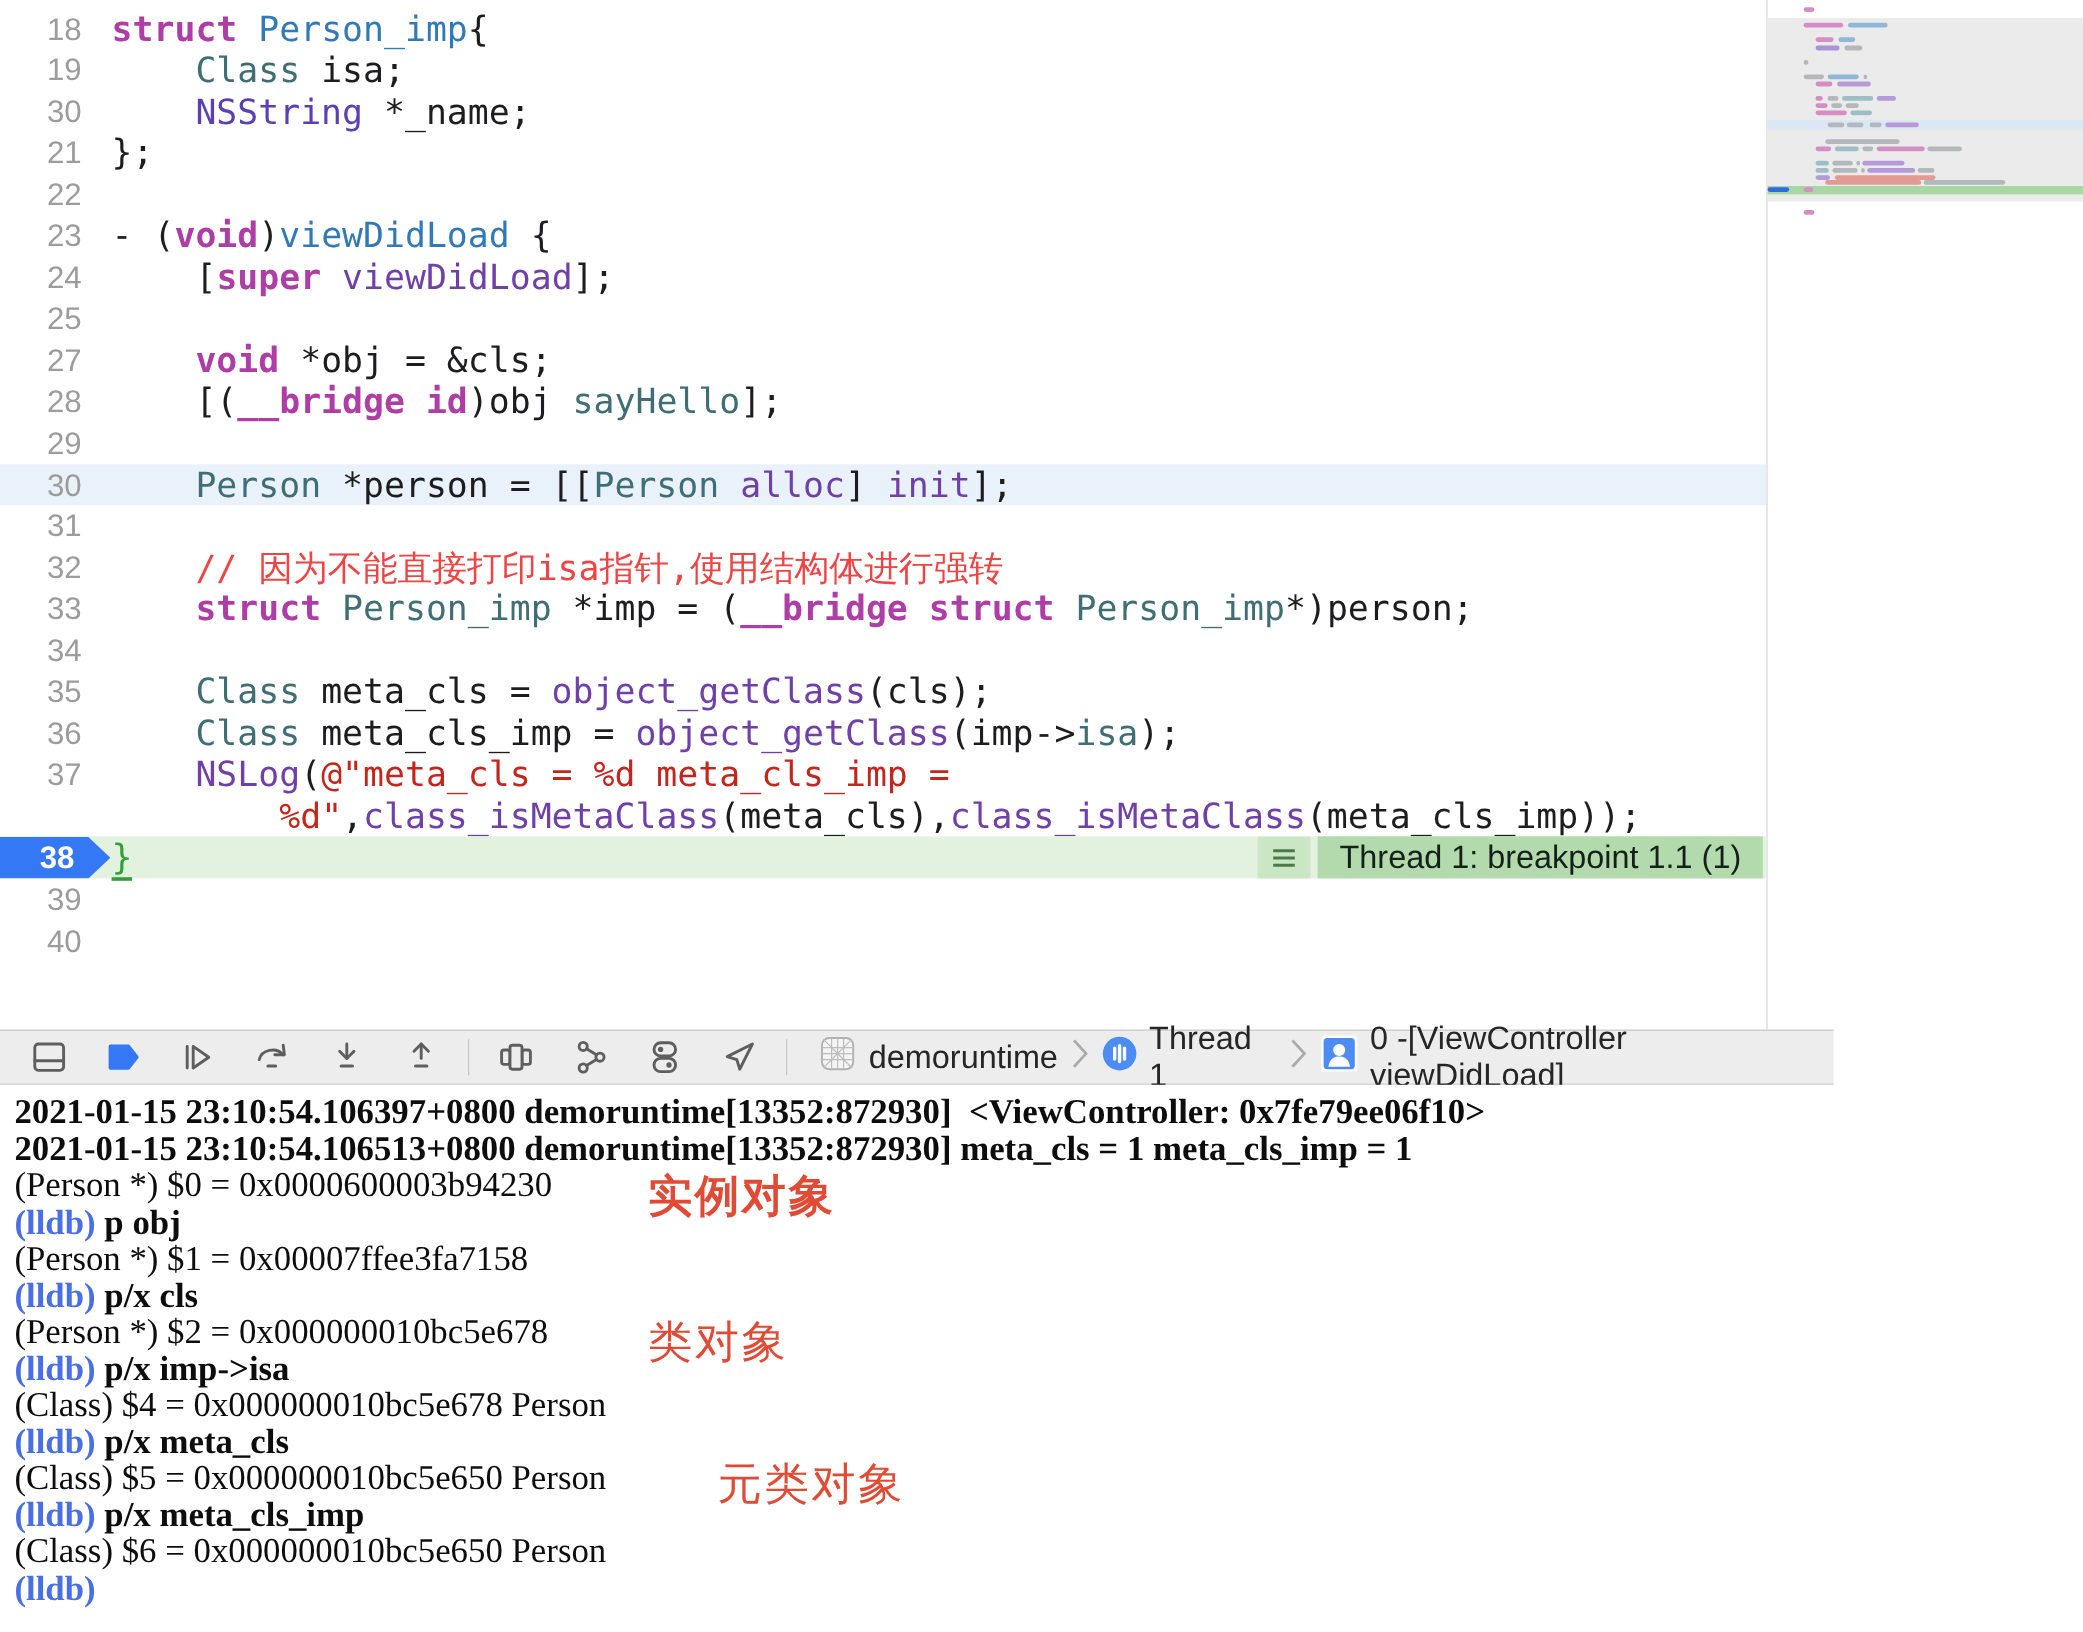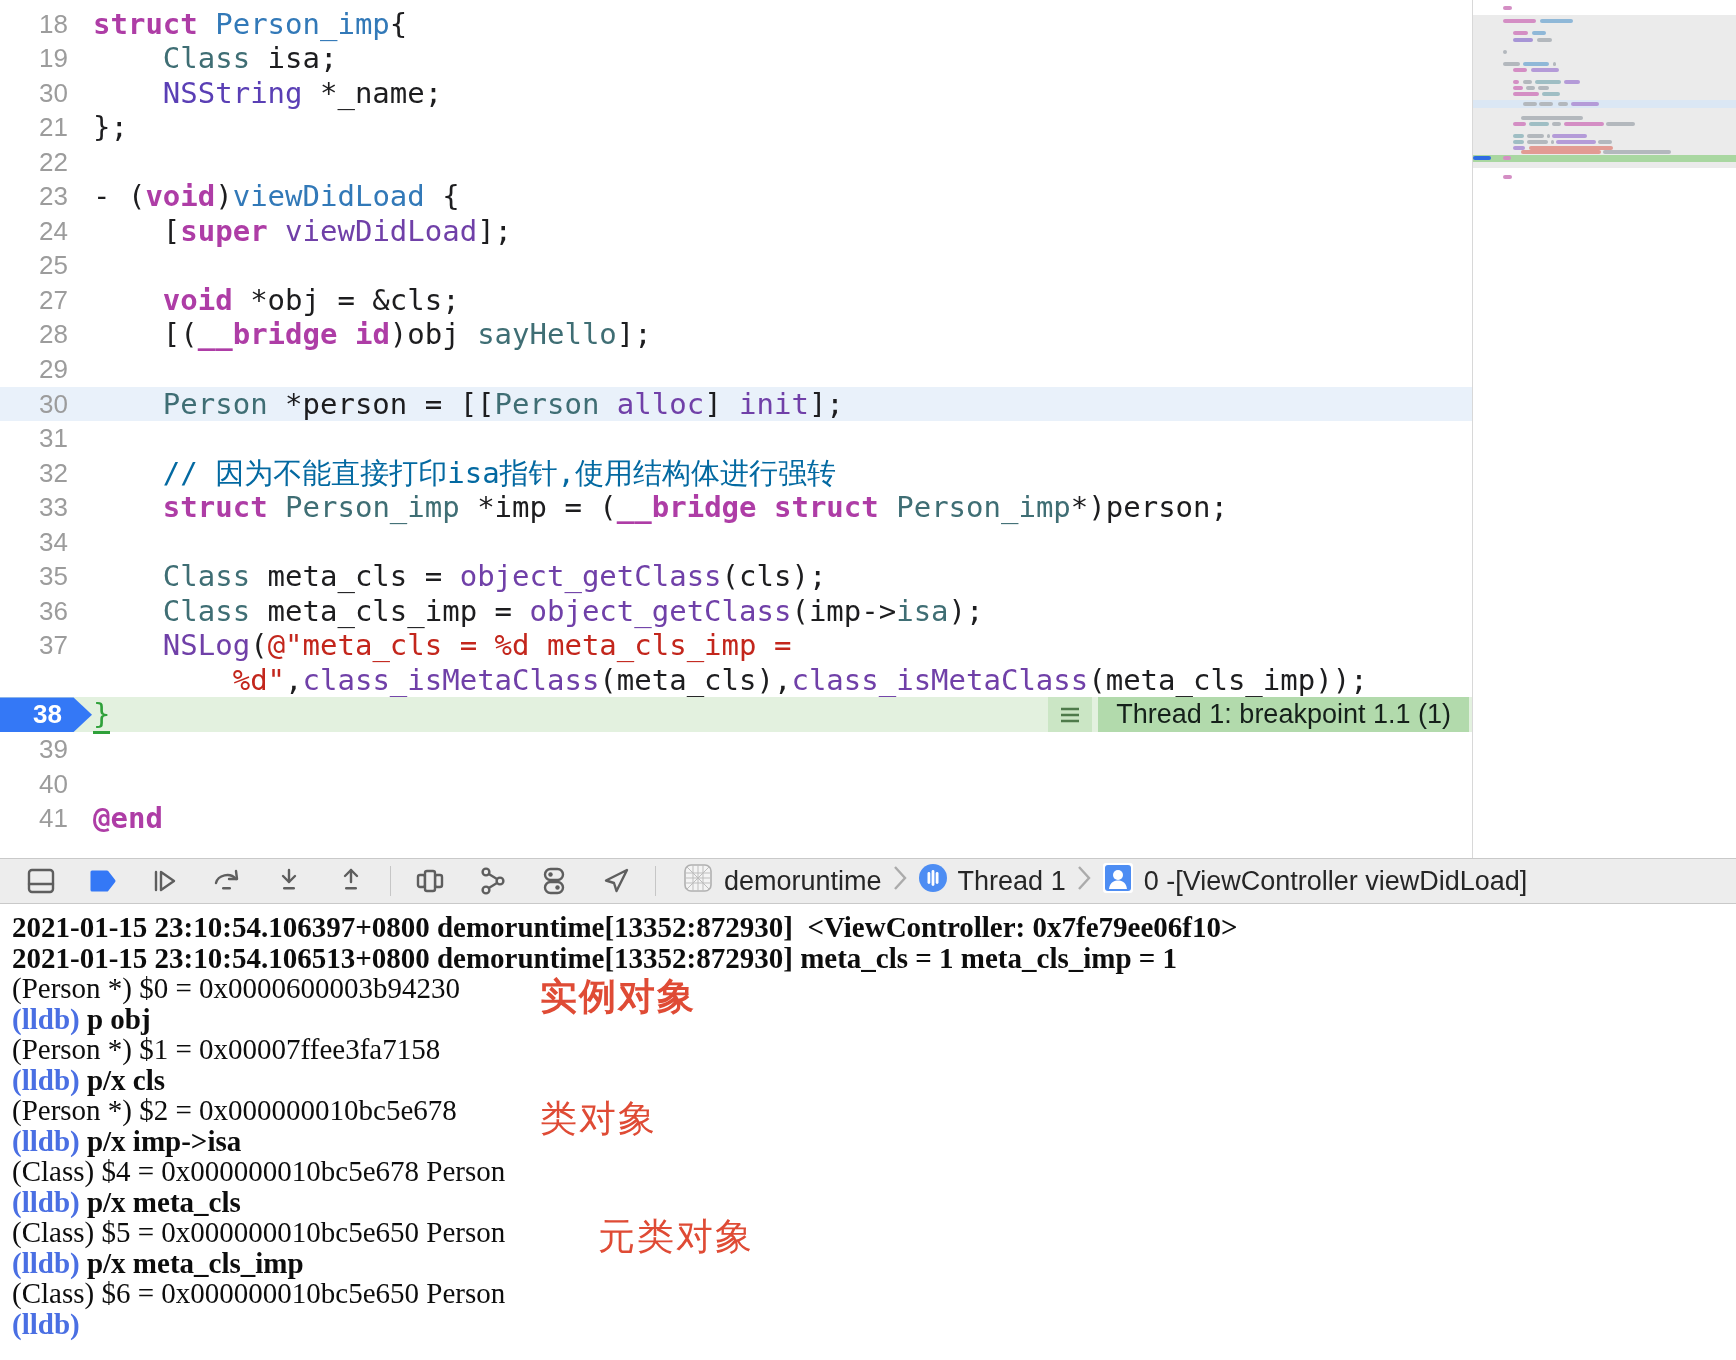--- a/index.html
+++ b/index.html
@@ -17,34 +17,34 @@
   .bp-arrow{position:absolute;left:0;top:0;width:92px;height:100%;background:#3478F6;
             clip-path:polygon(0 0,80% 0,100% 50%,80% 100%,0 100%);
             color:#fff;font-size:26px;font-family:"Liberation Sans",sans-serif;
             text-align:right;padding-right:30px;box-sizing:border-box;font-weight:600;}
   .k{color:#AE3DA6;font-weight:bold;}
   .tb{color:#3279B8;}
   .tt{color:#3F6E74;}
   .pu{color:#7040A8;}
   .vi{color:#5A3FB5;margin-top:24px;}
   .st{color:#C3261C;}
-  .cm{color:#0369a1;}
+  .cm{color:#ef4444;}
   .pl{color:#1d1d1f;}
   .grn{color:#2FA13A;border-bottom:3px solid #2FA13A;}
   .bp-badge{position:absolute;right:3px;top:0;height:100%;display:flex;align-items:stretch;}
   .menu-btn{width:44px;background:#CBE6C5;display:flex;align-items:center;justify-content:center;margin-right:6px;}
   .badge-label{background:#B2DAAC;padding:0 18px;display:flex;align-items:center;
                font-family:"Liberation Sans",sans-serif;font-size:27px;color:#15201a;}
   
   #minimap{position:absolute;left:1472px;top:0;width:264px;height:858px;background:#fff;
            border-left:1px solid #D8D8D8;box-sizing:border-box;}
   .mm-band{position:absolute;left:0;width:100%;}
   .mm-bar{position:absolute;height:4px;border-radius:2px;}
   
-  #toolbar{position:absolute;left:0;top:858px;width:1736px;height:46px;background:#EDEDED;
+  #toolbar{position:absolute;left:0;top:858px;width:1528px;height:46px;background:#EDEDED;
            border-top:1px solid #C9C9C9;border-bottom:1px solid #C9C9C9;box-sizing:border-box;
            display:flex;align-items:center;padding-left:10px;}
   .tbtn{width:62px;height:44px;display:flex;align-items:center;justify-content:center;}
   .tsep{width:1px;height:30px;background:#C6C6C6;margin:0 8px;}
   #jumpbar{display:flex;align-items:center;margin-left:18px;font-size:27px;color:#262626;}
   #jumpbar .jlabel{margin:0 10px;}
   
   #console{position:absolute;left:0;top:904px;width:1736px;height:456px;background:#fff;
            padding-top:8px;box-sizing:border-box;}
   .cline{height:30.5px;line-height:30.5px;padding-left:12px;white-space:pre;
@@ -78,21 +78,20 @@
       <div class="row"><span class="lineno">34</span></div>
       <div class="row"><span class="lineno">35</span><span class="pl">    </span><span class="tt">Class</span><span class="pl"> meta_cls = </span><span class="pu">object_getClass</span><span class="pl">(cls);</span></div>
       <div class="row"><span class="lineno">36</span><span class="pl">    </span><span class="tt">Class</span><span class="pl"> meta_cls_imp = </span><span class="pu">object_getClass</span><span class="pl">(imp-&gt;</span><span class="tt">isa</span><span class="pl">);</span></div>
       <div class="row"><span class="lineno">37</span><span class="pl">    </span><span class="pu">NSLog</span><span class="pl">(</span><span class="st">@"meta_cls = %d meta_cls_imp =</span></div>
       <div class="row"><span class="lineno"></span><span class="pl">        </span><span class="st">%d"</span><span class="pl">,</span><span class="pu">class_isMetaClass</span><span class="pl">(meta_cls),</span><span class="pu">class_isMetaClass</span><span class="pl">(meta_cls_imp));</span></div>
       <div class="row hl-green"><div class="bp-arrow">38</div><span class="grn">}</span><div class="bp-badge"><div class="menu-btn"><svg width="22" height="18" viewBox="0 0 22 18">
               <path d="M2 3 H20 M2 9 H20 M2 15 H20" stroke="#4E7A4A" stroke-width="2.6"></path>
             </svg></div><div class="badge-label">Thread 1: breakpoint 1.1 (1)</div></div></div>
       <div class="row"><span class="lineno">39</span></div>
       <div class="row"><span class="lineno">40</span></div>
-      <div class="row"><span class="lineno">41</span><span class="k">@end</span></div>
     </div>
 </div>
 
 <div id="minimap">
     <div class="mm-band" style="top: 15px; height: 153px; background: rgb(235, 235, 235);"></div>
     <div class="mm-band" style="top: 100px; height: 8px; background: rgb(219, 231, 244);"></div>
     <div class="mm-band" style="top: 155px; height: 7px; background: rgb(169, 215, 161);"></div>
     <div class="mm-bar" style="left: 30px; top: 6px; width: 9px; background: rgb(212, 142, 196);"></div>
     <div class="mm-bar" style="left: 30px; top: 19px; width: 33px; background: rgb(212, 142, 196);"></div>
     <div class="mm-bar" style="left: 67px; top: 19px; width: 33px; background: rgb(143, 184, 216);"></div>

